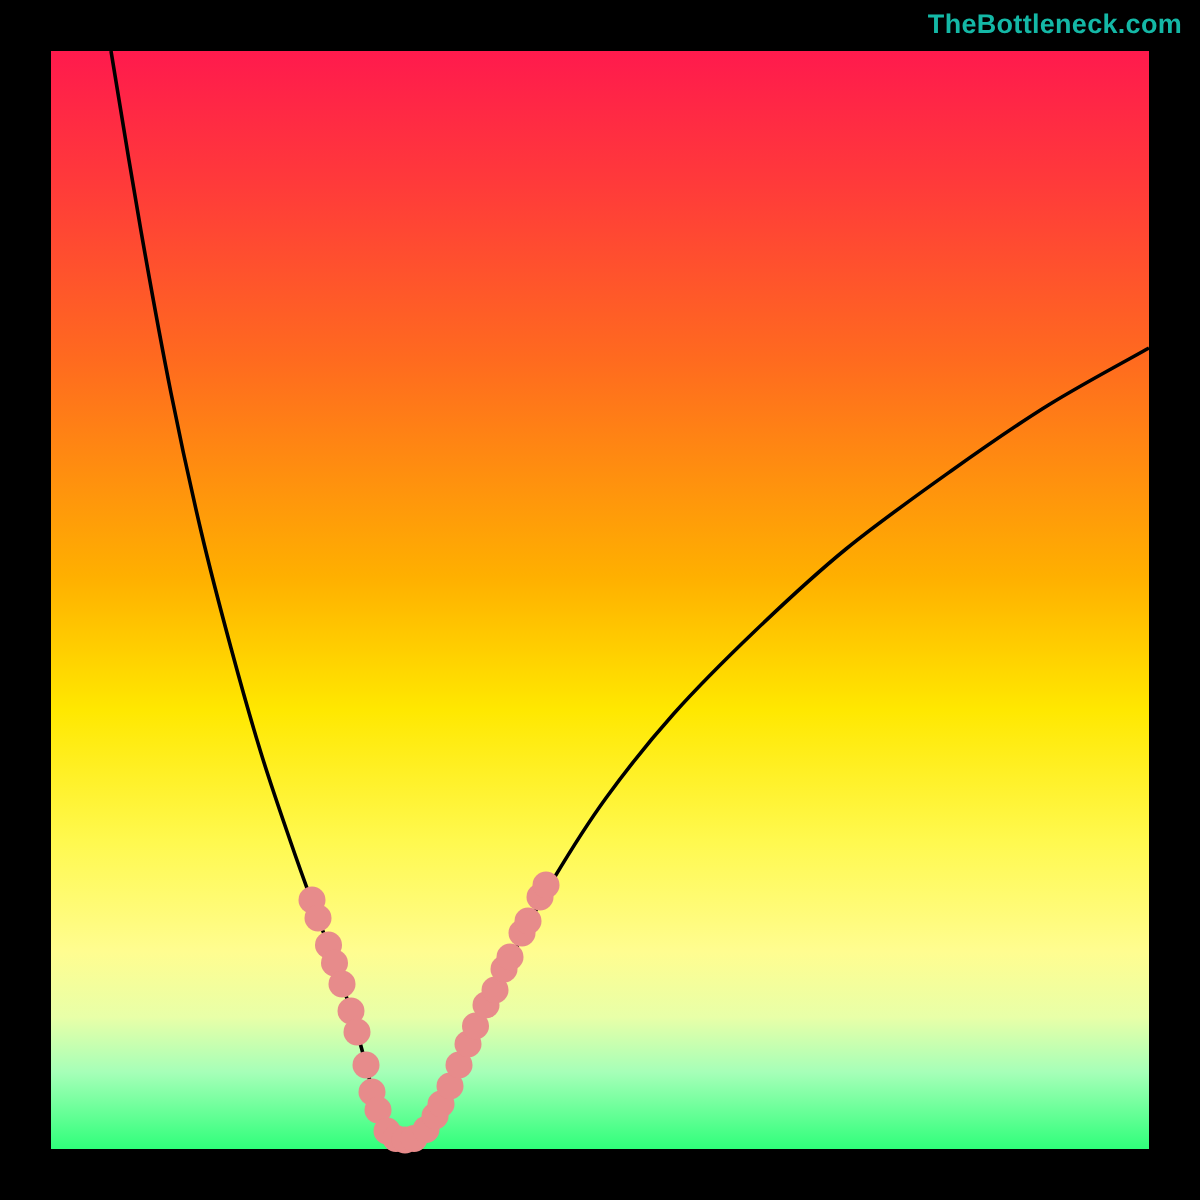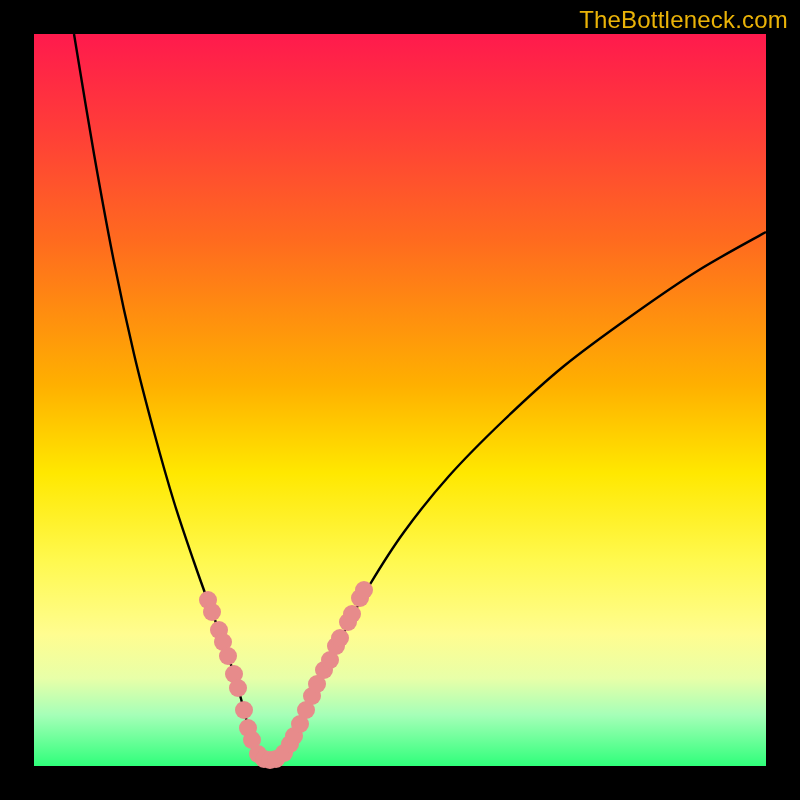--- a/index.html
+++ b/index.html
@@ -33,23 +33,23 @@
       #fff94f 72%,
       #fffd90 82%,
       #e8ffa8 88%,
       #a6ffb8 93%,
       #2fff7a 100%);
   }
   .watermark {
     position: absolute;
     top: 6px;
     right: 12px;
-    color: #eab308;
-    font-size: 24px;
-    font-weight: 400;
+    color: #14b8a6;
+    font-size: 18px;
+    font-weight: 700;
     letter-spacing: 0.2px;
   }
   svg.curves {
     position: absolute;
     top: 0; left: 0;
     width: 732px; height: 732px;
     overflow: visible;
   }
 </style>
 </head>

